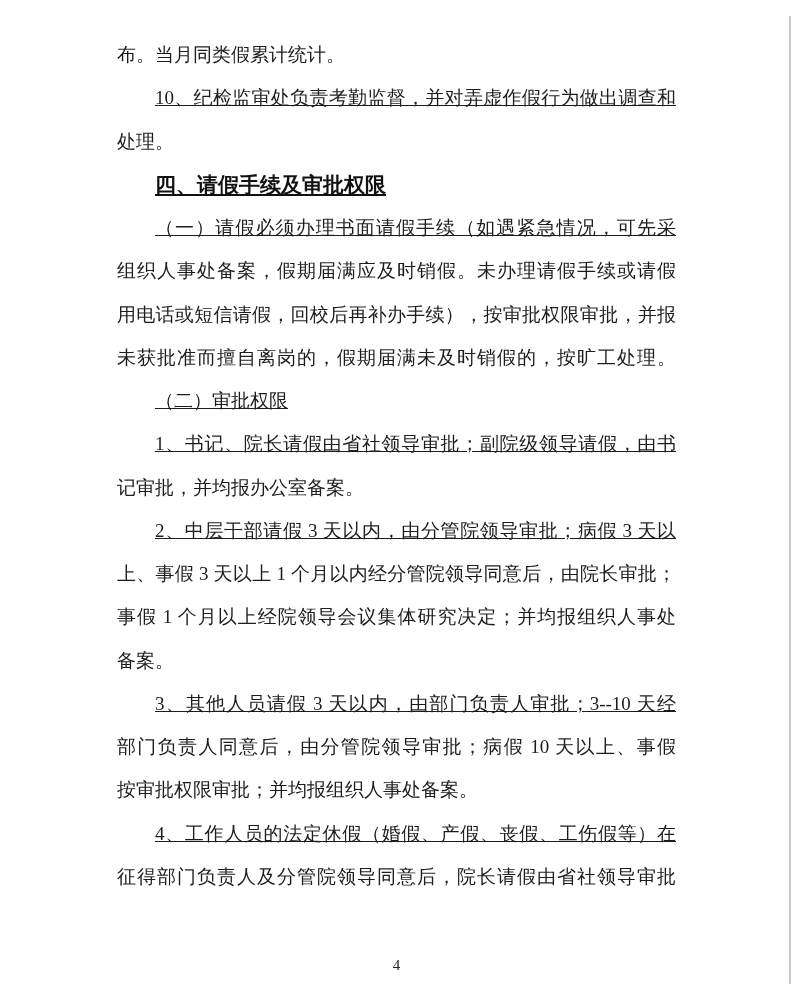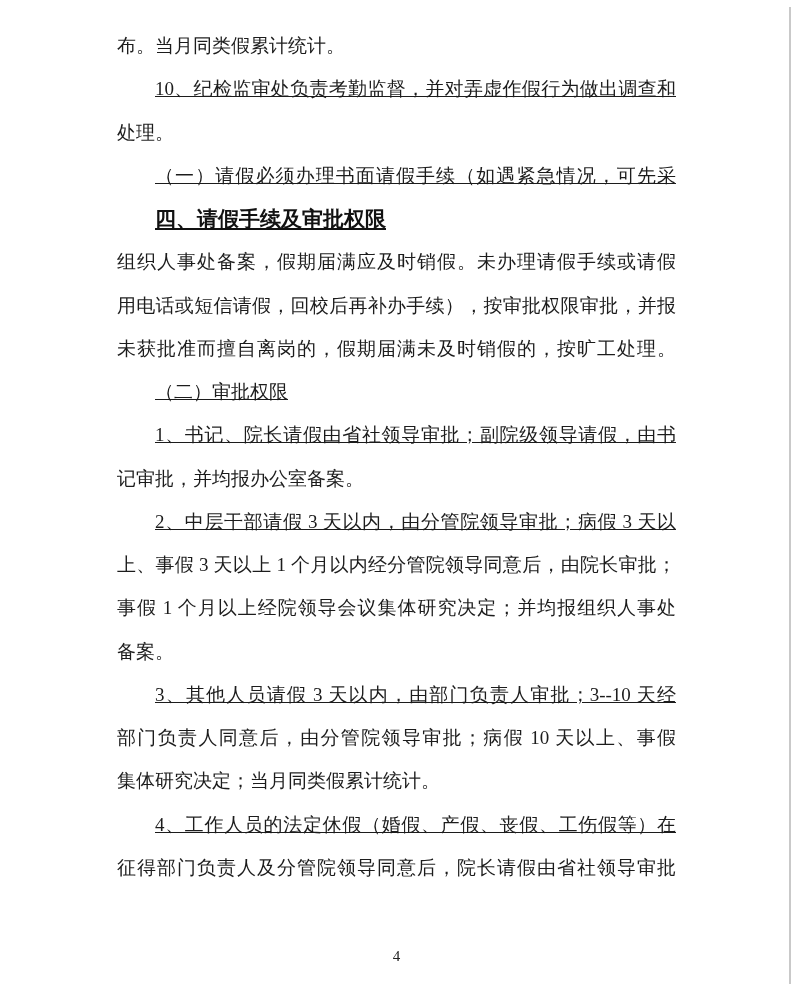--- a/index.html
+++ b/index.html
@@ -4,21 +4,21 @@
 <style>
   html, body { margin: 0; padding: 0; }
   body {
     width: 793px; height: 984px;
     background: #ffffff;
     position: relative;
     overflow: hidden;
     font-family: "Liberation Serif", "DejaVu Serif", serif;
     color: #1c1c1c;
   }
-  .page { position: absolute; left: 0; top: 7px; width: 793px; height: 821px; }
+  .page { position: absolute; left: 0; top: 16px; width: 793px; height: 821px; }
   .content { position: absolute; left: 117px; top: 17px; width: 559px; }
   .line {
     height: 43.25px;
     line-height: 43.25px;
     font-size: 19px;
     overflow: hidden;
     white-space: normal;
   }
   .fill { text-align: justify; text-align-last: justify; }
   .indent { text-indent: 38px; text-decoration: underline; }
@@ -47,35 +47,35 @@
   }
 </style>
 </head>
 <body>
 
 <div class="page">
   <div class="content">
     <div class="line">布。当月同类假累计统计。</div>
     <div class="line indent fill">10、纪检监审处负责考勤监督，并对弄虚作假行为做出调查和</div>
     <div class="line">处理。</div>
+    <div class="line heading indent">四、请假手续及审批权限</div>
     <div class="line indent fill">（一）请假必须办理书面请假手续（如遇紧急情况，可先采</div>
-    <div class="line heading indent">四、请假手续及审批权限</div>
     <div class="line fill">组织人事处备案，假期届满应及时销假。未办理请假手续或请假</div>
     <div class="line fill">用电话或短信请假，回校后再补办手续），按审批权限审批，并报</div>
     <div class="line fill">未获批准而擅自离岗的，假期届满未及时销假的，按旷工处理。</div>
     <div class="line indent">（二）审批权限</div>
     <div class="line indent fill">1、书记、院长请假由省社领导审批；副院级领导请假，由书</div>
     <div class="line">记审批，并均报办公室备案。</div>
     <div class="line indent fill">2、中层干部请假 3 天以内，由分管院领导审批；病假 3 天以</div>
     <div class="line fill">上、事假 3 天以上 1 个月以内经分管院领导同意后，由院长审批；</div>
     <div class="line fill">事假 1 个月以上经院领导会议集体研究决定；并均报组织人事处</div>
     <div class="line">备案。</div>
     <div class="line indent fill">3、其他人员请假 3 天以内，由部门负责人审批；3--10 天经</div>
     <div class="line fill">部门负责人同意后，由分管院领导审批；病假 10 天以上、事假</div>
-    <div class="line">集体研究决定；当月同类假累计统计。</div>
+    <div class="line">按审批权限审批；并均报组织人事处备案。</div>
     <div class="line indent fill">4、工作人员的法定休假（婚假、产假、丧假、工伤假等）在</div>
     <div class="line fill">征得部门负责人及分管院领导同意后，院长请假由省社领导审批</div>
   </div>
 
   <div class="footer">4</div>
 
   <div class="edge-right"></div>
   <div class="edge-bottom"></div>
 </div>
 

